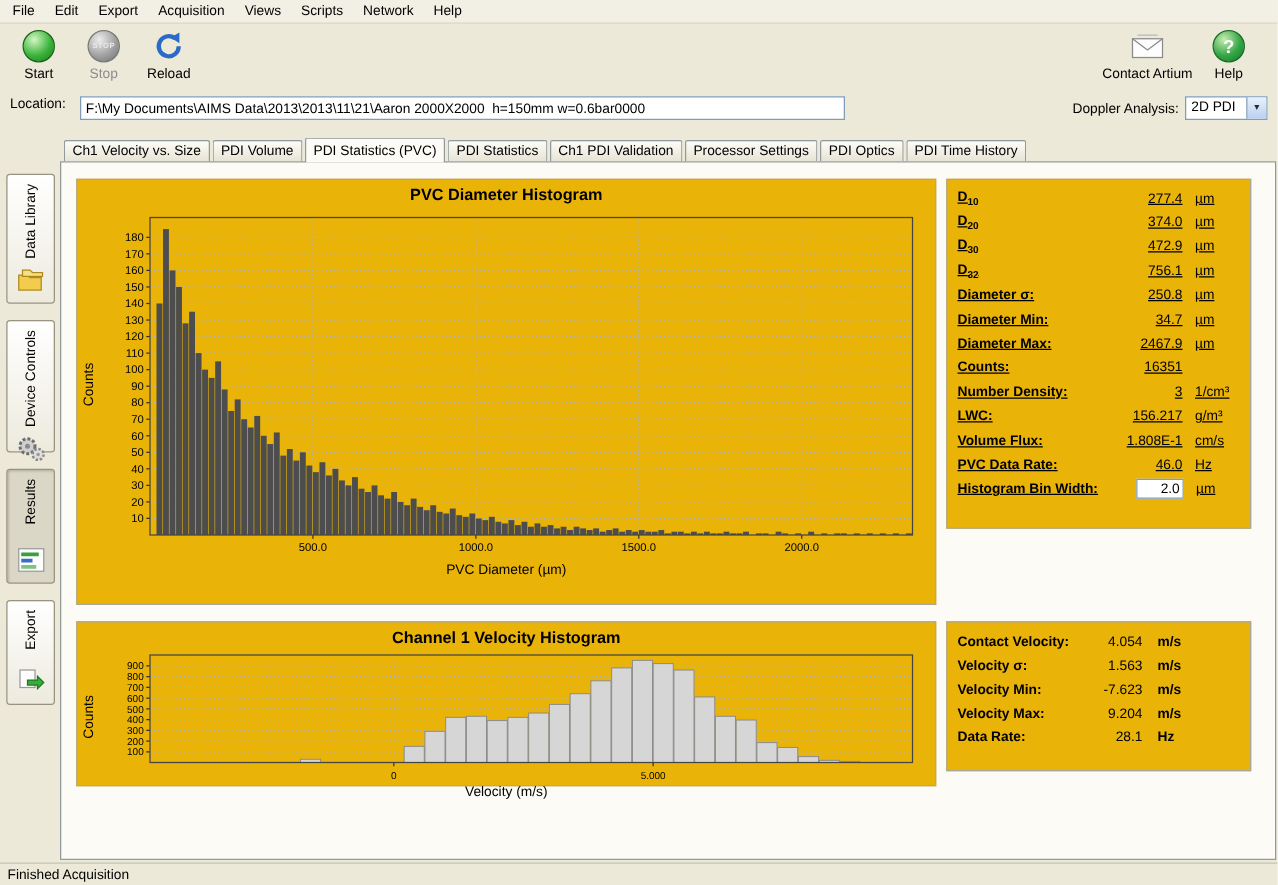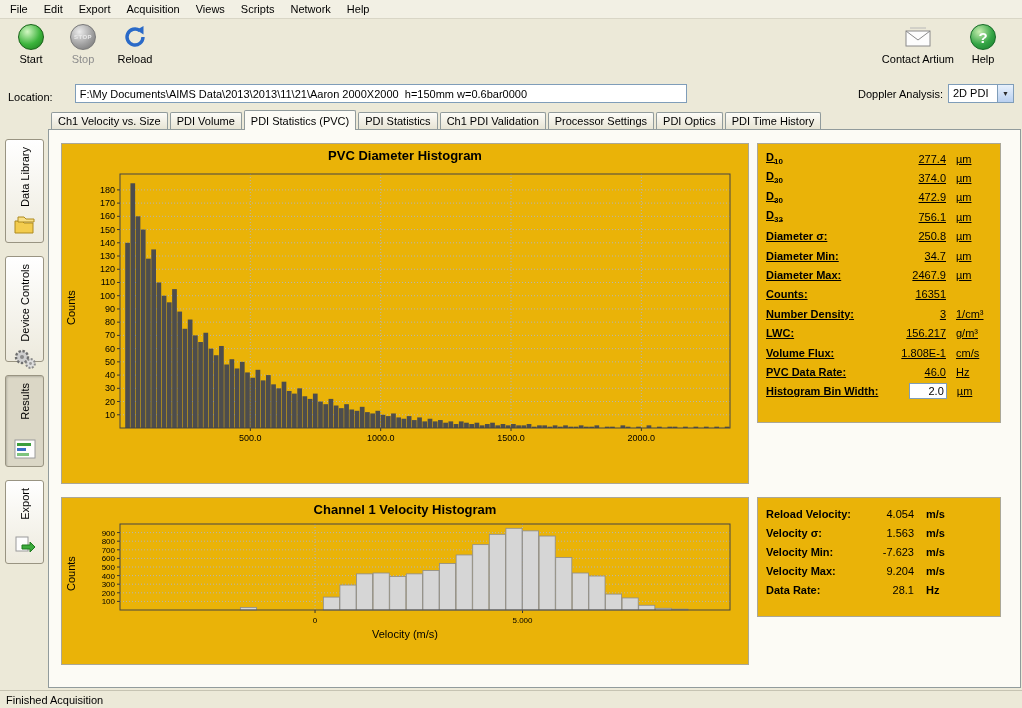--- a/index.html
+++ b/index.html
@@ -16,21 +16,21 @@
   .tool-label{font-size:11px;white-space:nowrap;}
   .ball{width:26px;height:26px;border-radius:50%;}
   .start-ball{background:radial-gradient(circle at 35% 28%,#d2f7c2,#3cb43c 55%,#1c781c);border:1px solid #186318;}
   .stop-ball{background:radial-gradient(circle at 35% 28%,#ececec,#a2a2a2 55%,#6e6e6e);border:1px solid #787878;display:flex;align-items:center;justify-content:center;color:#e9e9e9;font-size:6px;font-weight:bold;letter-spacing:.4px;}
   .help-ball{background:radial-gradient(circle at 35% 28%,#c8eeb0,#35a546 55%,#147a2b);border:1px solid #156a26;display:flex;align-items:center;justify-content:center;color:#fff;font-size:15px;font-weight:bold;}
   .tool .icon-box{height:26px;display:flex;align-items:center;justify-content:center;}
   .toolbar-spacer{flex:1;}
   .tool.disabled .tool-label{color:#8d8d8d;}
 
   
-  .location-row{display:flex;align-items:flex-end;gap:22px;height:26px;padding:0 8px;}
+  .location-row{display:flex;align-items:flex-start;gap:11px;height:26px;padding:0 8px;}
   .location-input{width:612px;height:19px;background:#fff;border:1px solid #7f9db9;padding:1px 4px;font:11px "Liberation Sans",sans-serif;}
   .doppler{margin-left:auto;display:flex;align-items:center;gap:5px;}
   .select{width:66px;height:19px;background:#fff;border:1px solid #7f9db9;display:flex;align-items:stretch;cursor:default;}
   .select-text{flex:1;padding:2px 0 0 4px;}
   .select-arrow{width:16px;background:linear-gradient(#e8f1fc,#b9d0f0);border-left:1px solid #7f9db9;display:flex;align-items:center;justify-content:center;font-size:7px;color:#2b2b2b;}
 
   
   .main{position:absolute;top:109px;left:0;right:0;bottom:18px;display:flex;}
   .side{width:48px;padding:30px 3px 0 5px;display:flex;flex-direction:column;gap:13px;}
   .side-btn{width:39px;border:1px solid #999482;border-radius:3px;background:linear-gradient(#ffffff,#edeadd);display:flex;flex-direction:column;align-items:center;justify-content:space-between;padding:7px 0 5px;cursor:default;}
@@ -40,21 +40,21 @@
 
   .content{flex:1;position:relative;margin:0 1px 2px 0;}
   .tabs{display:flex;align-items:flex-end;height:20px;padding-left:3px;position:relative;z-index:2;}
   .tab{border:1px solid #919b9c;border-bottom:none;border-radius:2px 2px 0 0;background:linear-gradient(#fdfcf8,#e7e4d4);height:17px;padding:2px 6px 0;margin-right:2px;white-space:nowrap;cursor:default;}
   .tab.active{background:#fcfbf5;height:20px;margin-bottom:-1px;padding-top:4px;}
   .tab-page{position:absolute;top:20px;left:0;right:0;bottom:0;border:1px solid #919b9c;background:#fcfbf5;}
 
   .panel{position:absolute;border:1px solid #aba796;background:#eab308;}
   #pvc-chart-panel{left:12px;top:13px;width:688px;height:341px;}
   #pvc-stats-panel{left:708px;top:13px;width:244px;height:280px;padding-top:5px;text-decoration:underline;}
-  #vel-chart-panel{left:12px;top:367px;width:688px;height:168px;}
+  #vel-chart-panel{left:12px;top:367px;width:688px;height:132px;}
   #vel-stats-panel{left:708px;top:367px;width:244px;height:120px;padding-top:6px;}
 
   .chart-title{text-align:center;font-size:13px;font-weight:bold;padding-top:4px;height:22px;}
   .chart-body{display:flex;align-items:stretch;}
   .ylab{width:18px;display:flex;align-items:center;justify-content:center;writing-mode:vertical-rl;transform:rotate(180deg);font-size:11px;}
   .xlab{text-align:center;font-size:11px;height:16px;}
 
   
   .stat-row{display:flex;align-items:center;height:19.4px;padding:0 8px;}
   .stat-label{font-weight:bold;flex:1;white-space:nowrap;}
@@ -353,20 +353,21 @@
               <rect x="587.4358974358975" y="260.6770833333333" width="4.713675213675174" height="1.3229166666666856" fill="#4d4d4d"></rect>
               <rect x="592.6495726495726" y="260.6770833333333" width="4.713675213675174" height="1.3229166666666856" fill="#4d4d4d"></rect>
               <rect x="603.0769230769231" y="260.6770833333333" width="4.713675213675174" height="1.3229166666666856" fill="#4d4d4d"></rect>
               <rect x="613.5042735042734" y="260.6770833333333" width="4.7136752136752875" height="1.3229166666666856" fill="#4d4d4d"></rect>
               <rect x="623.9316239316239" y="260.6770833333333" width="4.7136752136752875" height="1.3229166666666856" fill="#4d4d4d"></rect>
               <rect x="634.3589743589744" y="260.6770833333333" width="4.713675213675174" height="1.3229166666666856" fill="#4d4d4d"></rect>
               <rect x="644.7863247863248" y="260.6770833333333" width="4.713675213675174" height="1.3229166666666856" fill="#4d4d4d"></rect>
               <rect x="40" y="8" width="610" height="254" fill="none" stroke="#444"></rect>
             </svg>
         </div>
+        <div class="xlab">PVC Diameter (µm)</div>
       </div>
 
       <div class="panel" id="pvc-stats-panel">
           <div class="stat-row">
             <span class="stat-label">D<sub>10</sub></span>
             <span class="stat-value">277.4</span>
             <span class="stat-unit">µm</span>
           </div>
           <div class="stat-row">
             <span class="stat-label">D<sub>20</sub></span>
@@ -492,21 +493,21 @@
               <rect x="575.3061224489795" y="88.28" width="16.098639455782404" height="1.7199999999999989" fill="#d6d6d6" stroke="#8c8c8c" stroke-width="0.8"></rect>
               <rect x="591.9047619047619" y="89.14" width="16.09863945578229" height="0.8599999999999994" fill="#d6d6d6" stroke="#8c8c8c" stroke-width="0.8"></rect>
               <rect x="40" y="4" width="610" height="86" fill="none" stroke="#444"></rect>
             </svg>
         </div>
         <div class="xlab">Velocity (m/s)</div>
       </div>
 
       <div class="panel vel" id="vel-stats-panel">
           <div class="stat-row">
-            <span class="stat-label">Reload Velocity:</span>
+            <span class="stat-label">Contact Velocity:</span>
             <span class="stat-value">4.054</span>
             <span class="stat-unit">m/s</span>
           </div>
           <div class="stat-row">
             <span class="stat-label">Velocity σ:</span>
             <span class="stat-value">1.563</span>
             <span class="stat-unit">m/s</span>
           </div>
           <div class="stat-row">
             <span class="stat-label">Velocity Min:</span>

